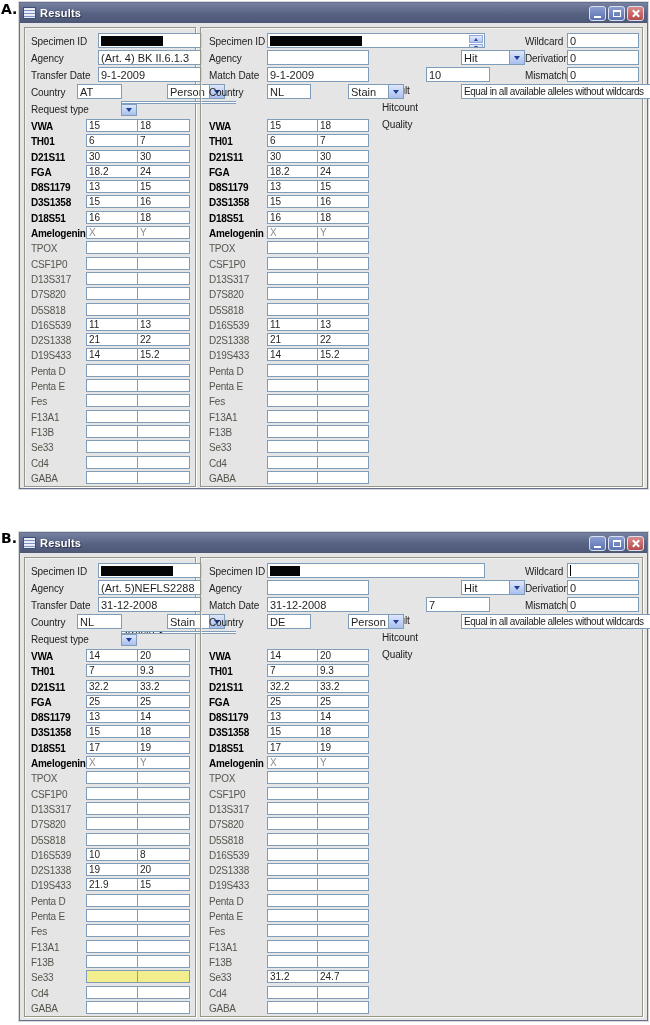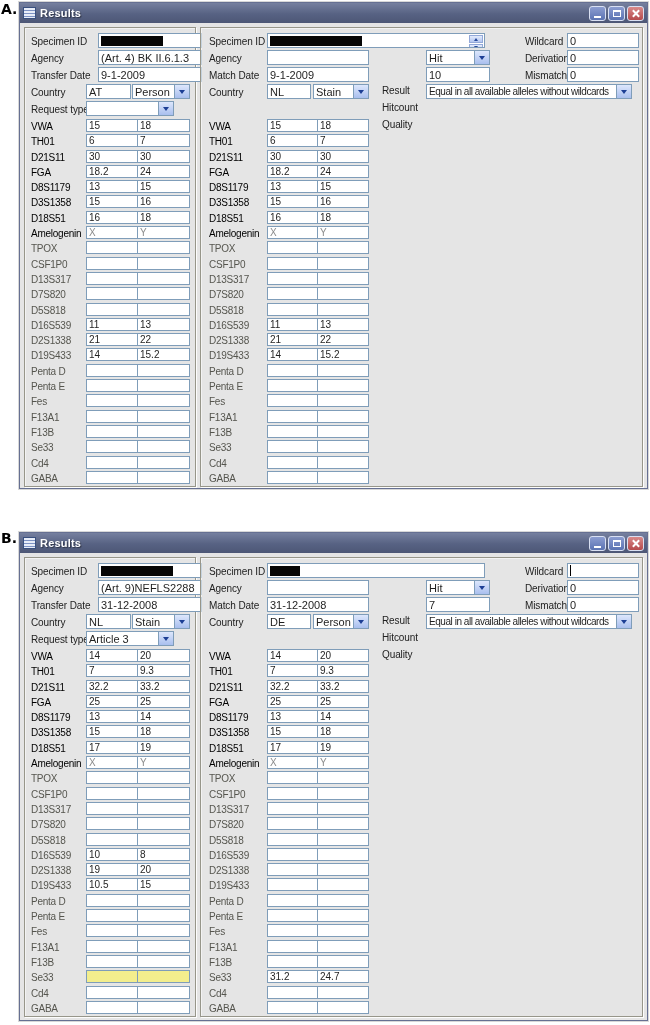--- a/index.html
+++ b/index.html
@@ -72,33 +72,33 @@
   .rp .lbl.c2{left:181px;margin-top:32px;}
   .rp .lbl.c3{left:324px;}
 
   .tbox{
     position:absolute;top:0;height:15px;box-sizing:border-box;
     background:#fff;border:1px solid #7f9db9;
     font-size:11px;color:#1f1f1f;display:flex;align-items:center;
     padding:0 2px;white-space:nowrap;overflow:hidden;
   }
   .lp .fld{left:61px;width:104px;margin-left:12px;}
-  .lp .cc{left:61px;width:45px;}
+  .lp .cc{left:52px;width:45px;}
   .lp .combo{left:107px;width:58px;}
-  .lp .combo.wide{left:61px;width:88px;}
+  .lp .combo.wide{left:61px;width:115px;flex-direction:column;}
   .rp .fld.c1{left:66px;width:102px;}
   .rp .fld.c1.specimen{width:218px;}
   .rp .cc{left:66px;width:44px;}
   .rp .combo.kind{left:112px;width:56px;}
   .rp .fld.c2{left:225px;width:64px;}
   .rp .combo.c2{left:225px;width:64px;}
   .rp .combo.quality{left:225px;width:206px;}
   .rp .fld.c3{left:366px;width:72px;}
 
-  .combo{position:absolute;top:0;height:15px;display:flex;box-sizing:border-box;}
+  .combo{position:absolute;top:0;height:15px;display:flex;box-sizing:border-box;margin-left:35px;}
   .combo .cval{
     flex:1;background:#fff;border:1px solid #7f9db9;border-right:none;box-sizing:border-box;
     font-size:11px;color:#1f1f1f;display:flex;align-items:center;padding:0 2px;
     white-space:nowrap;overflow:hidden;
   }
   .combo.quality .cval{font-size:10px;letter-spacing:-.45px;}
   .combo .cbtn{
     width:16px;flex:0 0 auto;box-sizing:border-box;border:1px solid #7f9db9;
     background:linear-gradient(180deg,#dde7fc,#a9bfee);
     display:flex;align-items:center;justify-content:center;
@@ -122,21 +122,21 @@
 
   
   .loci-grid{margin-top:1px;}
   .locus-row{height:15.3px;position:relative;}
   .locus-lbl{
     position:absolute;top:2px;font-size:10px;color:#55554e;
     white-space:nowrap;letter-spacing:-.25px;
   }
   .lp .locus-lbl{left:6px;}
   .rp .locus-lbl{left:8px;}
-  .locus-lbl.bold{font-weight:normal;color:#000;}
+  .locus-lbl.bold{font-weight:bold;color:#000;}
   .abox{
     position:absolute;top:0;height:13px;box-sizing:border-box;
     background:#fff;border:1px solid #7f9db9;
     font-size:10px;color:#1f1f1f;display:flex;align-items:center;padding:0 2px;
     white-space:nowrap;overflow:hidden;
   }
   .lp .abox.b1{left:61px;width:52px;}
   .lp .abox.b2{left:112px;width:53px;}
   .rp .abox.b1{left:66px;width:51px;}
   .rp .abox.b2{left:116px;width:52px;}
@@ -530,21 +530,21 @@
 
       <div class="panel lp">
         <div class="hrow">
           <span class="lbl">Specimen ID</span>
           <div class="tbox fld">
             <span class="redaction" style="width: 72px;"></span>
           </div>
         </div>
         <div class="hrow">
           <span class="lbl">Agency</span>
-          <div class="tbox fld">(Art. 9)NEFLS2288</div>
+          <div class="tbox fld">(Art. 5)NEFLS2288</div>
         </div>
         <div class="hrow">
           <span class="lbl">Transfer Date</span>
           <div class="tbox fld">31-12-2008</div>
         </div>
         <div class="hrow">
           <span class="lbl">Country</span>
           <div class="tbox cc">NL</div>
           <div class="combo">
             <span class="cval">Stain</span>
@@ -633,21 +633,21 @@
             <div class="abox b1">10</div>
             <div class="abox b2">8</div>
           </div>
           <div class="locus-row">
             <span class="locus-lbl">D2S1338</span>
             <div class="abox b1">19</div>
             <div class="abox b2">20</div>
           </div>
           <div class="locus-row">
             <span class="locus-lbl">D19S433</span>
-            <div class="abox b1">10.5</div>
+            <div class="abox b1">21.9</div>
             <div class="abox b2">15</div>
           </div>
           <div class="locus-row">
             <span class="locus-lbl">Penta D</span>
             <div class="abox b1"></div>
             <div class="abox b2"></div>
           </div>
           <div class="locus-row">
             <span class="locus-lbl">Penta E</span>
             <div class="abox b1"></div>

